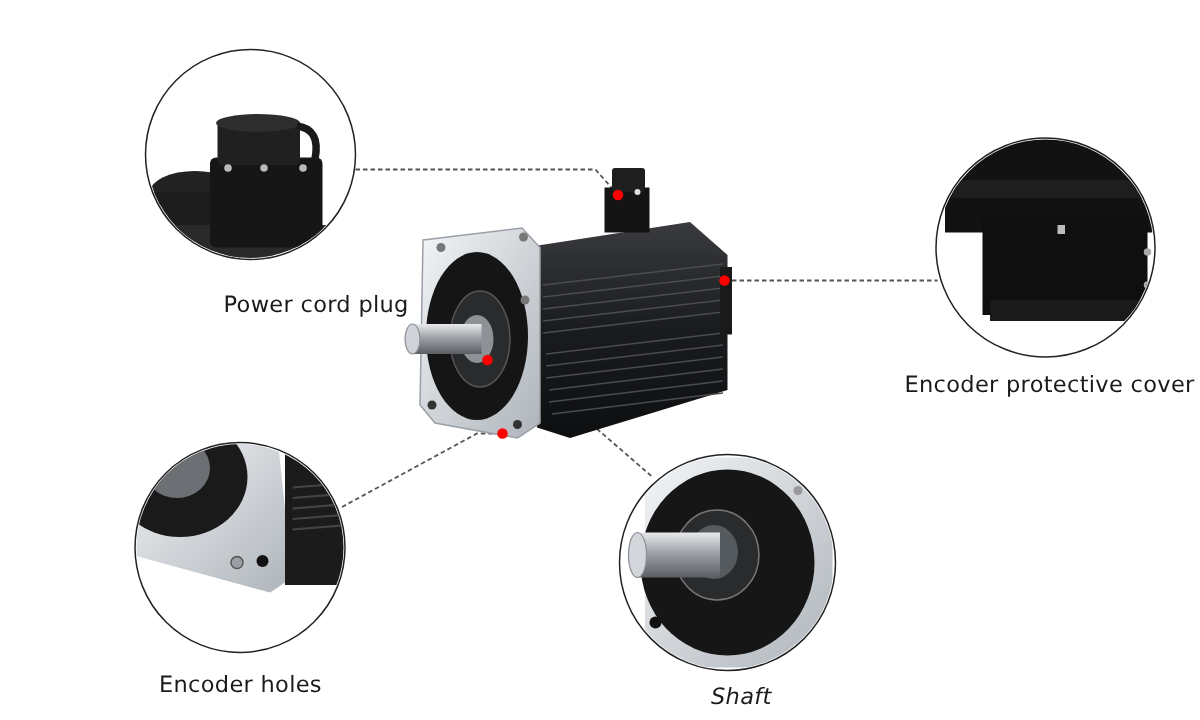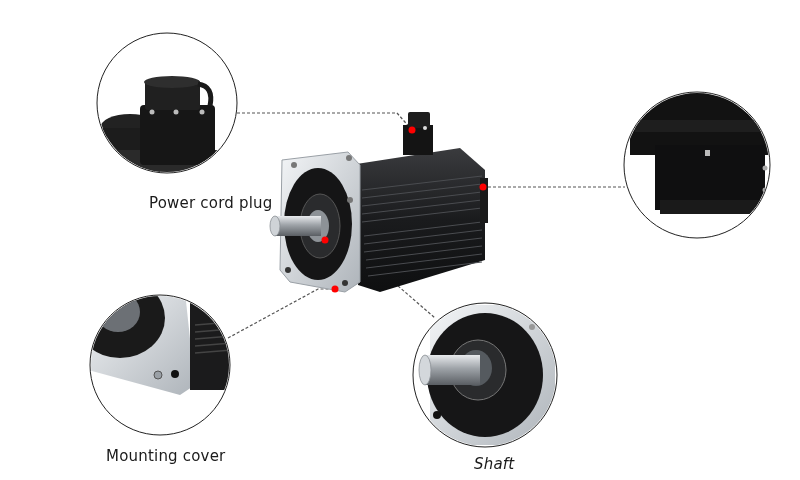--- a/index.html
+++ b/index.html
@@ -156,15 +156,16 @@
         <rect x="425" y="355" width="55" height="30" fill="url(#shaftGrad)"></rect>
         <ellipse cx="425" cy="370" rx="6" ry="15" fill="#d3d7db" stroke="#8a8f94" stroke-width="0.8"></ellipse>
         <circle cx="532" cy="327" r="3" fill="#999"></circle>
         <circle cx="437" cy="415" r="4" fill="#111"></circle>
       </g>
       <circle cx="485" cy="375" r="72" fill="none" stroke="#222" stroke-width="1"></circle>
     </g>
   </svg>
 
   <div class="label" style="left:106px; top:194px;margin-left:43px;">Power cord plug</div>
-  <div class="label" style="left:106px; top:447px;">Mounting cover</div>
+  <div class="label" style="left:603px; top:247px;">Encoder protective cover</div>
+  <div class="label" style="left:106px; top:447px;">Encoder holes</div>
   <div class="label" style="left:474px; top:455px;font-style:italic;">Shaft</div>
 </div>
 
 </body></html>

